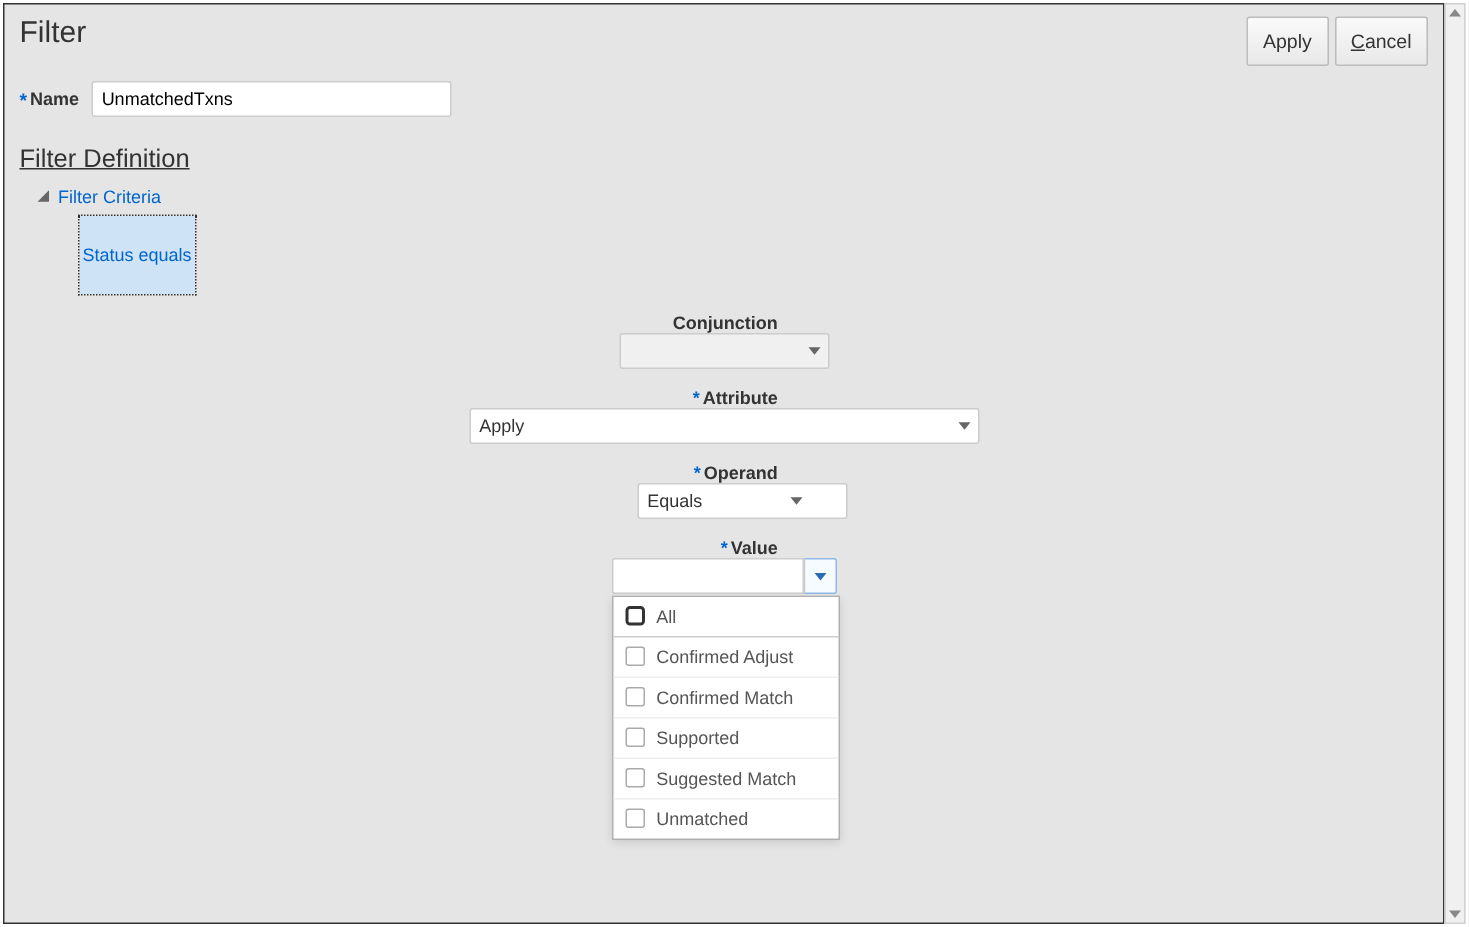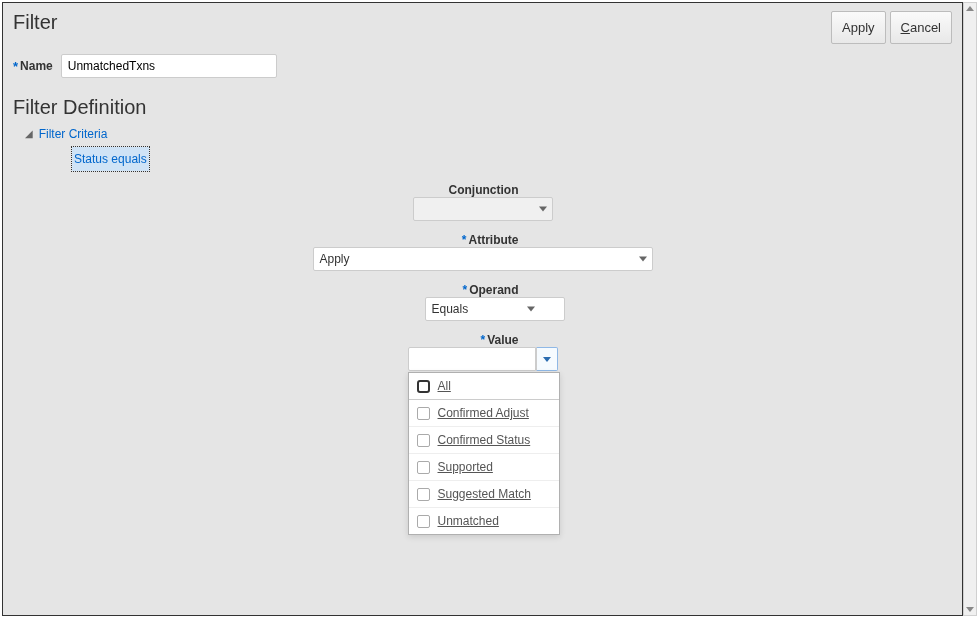--- a/index.html
+++ b/index.html
@@ -13,30 +13,30 @@
 
   .header-row { display: flex; justify-content: space-between; align-items: flex-start; }
   .page-title { font-size: 20px; font-weight: normal; color: #333; }
   .btn-group { display: flex; gap: 4px; }
   .btn { background: linear-gradient(#fafafa,#e8e8e8); border: 1px solid #bcbcbc; border-radius: 2px; padding: 8px 10px; font-size: 13px; cursor: pointer; color: #333; }
   .btn u { text-decoration: underline; }
 
   .field-row { display: flex; align-items: center; margin-top: 10px; }
   .field-label { font-weight: bold; font-size: 12px; color: #333; margin-right: 8px; }
   .required-star { color: #0066cc; font-weight: bold; margin-right: 2px; }
-  .text-input { border: 1px solid #ccc; padding: 4px 6px; font-size: 12px; width: 216px; height: 24px; border-radius: 2px; }
+  .text-input { border: 1px solid #ccc; padding: 4px 6px; font-size: 12px; width: 240px; height: 24px; border-radius: 2px; }
 
-  .section-title { font-size: 20px; color: #333; margin-top: 18px; font-weight: normal; }
+  .section-title { font-size: 17px; color: #333; margin-top: 18px; font-weight: normal; text-decoration: underline; }
 
   .tree { margin-top: 8px; margin-left: 12px; font-size: 12px; }
   .tree-row { display: flex; align-items: center; }
   .tree-caret-small { display:inline-block; margin-right:6px; color:#666; font-size:10px; transform: translateY(-1px);}
   .tree-link { color: #0066cc; cursor: pointer; }
   .tree-child { margin-left: 28px; margin-top: 6px; }
-  .tree-selected { background: #cfe3f6; outline: 1px dotted #333; padding: 5px 2px; color: #0066cc; display: inline-block; margin-left: 19px; }
+  .tree-selected { background: #cfe3f6; outline: 1px dotted #333; padding: 19px 2px; color: #0066cc; display: inline-block; }
 
   .action-bar { display: flex; align-items: center; margin-top: 70px; padding: 6px 0; border-top: 1px solid #d0d0d0; border-bottom: 1px solid #d0d0d0; position: relative; }
   .action-bar .btn { margin-right: 0; }
   .action-bar .btn.center { position: absolute; left: 50%; transform: translateX(-50%); }
   .action-bar .btn.right { margin-left: auto; }
 
   .condition-section { margin-top: 10px; }
   .cond-row { display: flex; align-items: center; margin-top: 12px; flex-direction: column; }
   .cond-label { width: 78px; text-align: right; font-size: 12px; color: #333; font-weight: bold; margin-right: 6px; }
   .cond-label .required-star { margin-right: 2px; }
@@ -45,21 +45,21 @@
   .select-box { border: 1px solid #ccc; background: #fff; height: 24px; padding: 3px 22px 3px 6px; font-size: 12px; border-radius: 2px; cursor: pointer; display: flex; align-items: center; }
   .select-box.disabled { background: #f0f0f0; color: #888; }
   .select-chevron { position: absolute; right: 6px; top: 50%; transform: translateY(-50%); width: 0; height: 0; border-left: 4px solid transparent; border-right: 4px solid transparent; border-top: 5px solid #666; }
 
   .value-combo { position: relative; display: inline-flex; }
   .value-input { border: 1px solid #ccc; height: 24px; width: 128px; padding: 3px 6px; font-size: 12px; border-radius: 2px 0 0 2px; }
   .value-dropdown-btn { border: 1px solid #8fb8e6; border-left: 1px solid #ccc; height: 24px; width: 22px; background: #f6fbff; display: flex; align-items: center; justify-content: center; cursor: pointer; border-radius: 0 2px 2px 0; }
   .value-dropdown-btn .tri { width: 0; height: 0; border-left: 4px solid transparent; border-right: 4px solid transparent; border-top: 5px solid #2b6cb0; }
 
   .dropdown-panel { position: absolute; left: 0; top: 25px; width: 152px; background: #fff; border: 1px solid #b0b0b0; box-shadow: 0 2px 6px rgba(0,0,0,0.12); z-index: 10; }
-  .dropdown-item { display: flex; align-items: center; padding: 6px 8px; font-size: 12px; color: #555; cursor: pointer; border-bottom: 1px solid #eee; text-decoration: underline; }
+  .dropdown-item { display: flex; padding: 6px 8px; font-size: 12px; color: #555; cursor: pointer; border-bottom: 1px solid #eee; }
   .dropdown-item:last-child { border-bottom: none; }
   .chk { width: 13px; height: 13px; border: 1px solid #aaa; border-radius: 2px; margin-right: 8px; background: #fff; flex-shrink: 0; }
   .chk.bold { border: 2px solid #333; width: 13px; height: 13px; border-radius: 3px; }
   .dropdown-item.first { border-bottom: 1px solid #ccc; }
 
 </style>
 </head>
 <body>
 
 <div class="viewport">
@@ -135,21 +135,21 @@
             <div class="dropdown-item first">
               <span class="chk bold"></span>
               <span>All</span>
             </div>
             <div class="dropdown-item">
               <span class="chk"></span>
               <span>Confirmed Adjust</span>
             </div>
             <div class="dropdown-item">
               <span class="chk"></span>
-              <span>Confirmed Status</span>
+              <span>Confirmed Match</span>
             </div>
             <div class="dropdown-item">
               <span class="chk"></span>
               <span>Supported</span>
             </div>
             <div class="dropdown-item">
               <span class="chk"></span>
               <span>Suggested Match</span>
             </div>
             <div class="dropdown-item">

